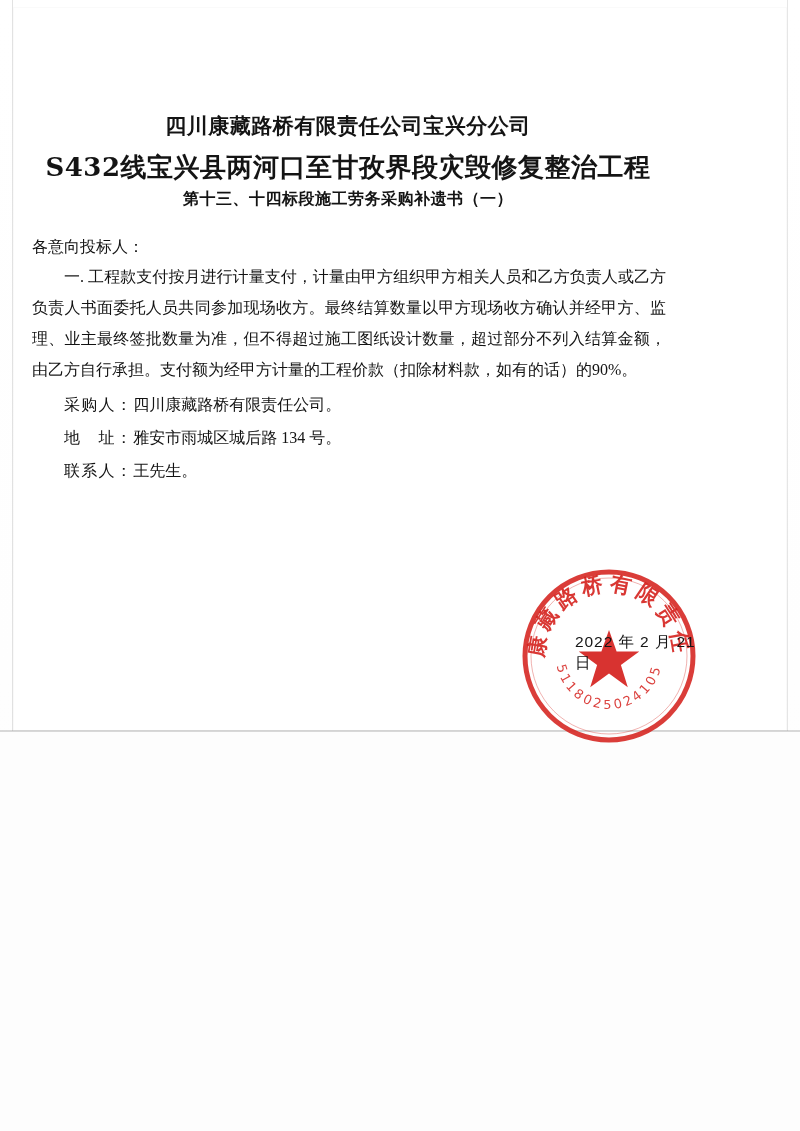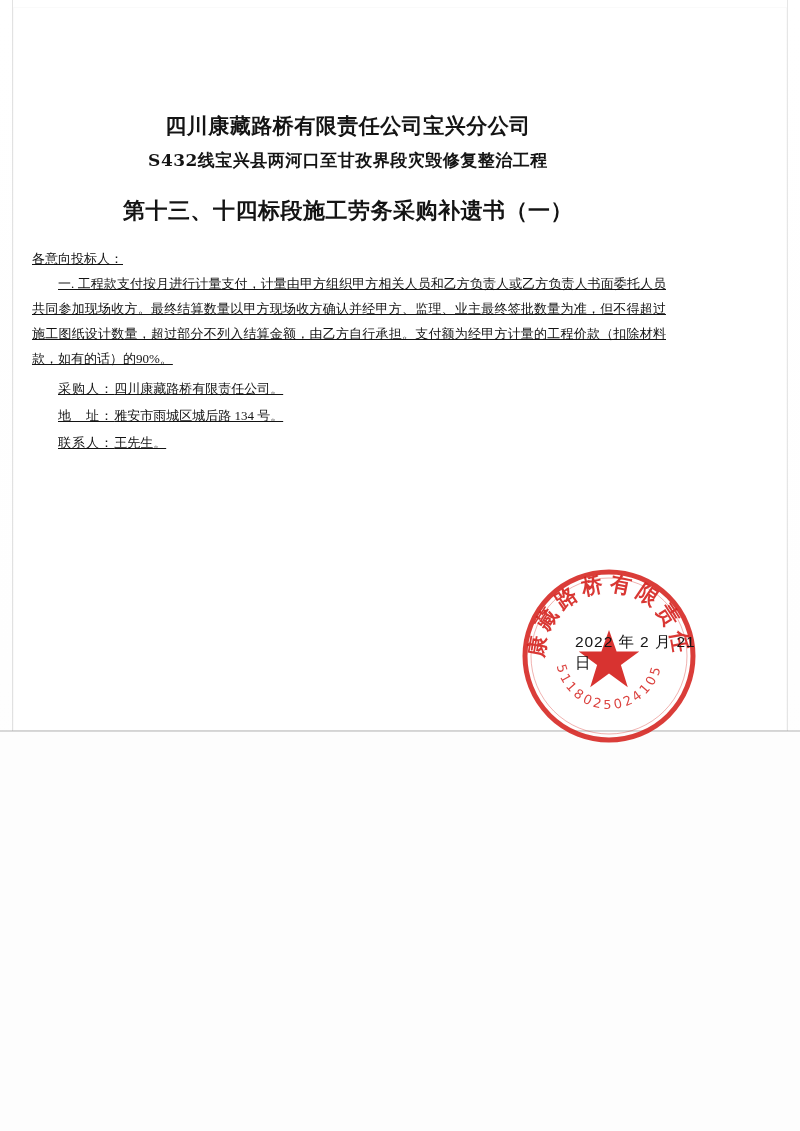--- a/index.html
+++ b/index.html
@@ -80,32 +80,31 @@
     padding-top: 110px;
     line-height: 1.55;
   }
   .title-line {
     font-family: "DejaVu Serif", "Liberation Serif", serif;
     font-weight: bold;
     color: #141414;
     letter-spacing: 0.5px;
   }
   .title-1 { font-size: 21px; }
-  .title-2 { font-size: 17px; margin-top: 4px; }
-  .title-3 { font-size: 22px; margin-top: 20px; text-align: center; }
+  .title-2 { font-size: 26px; margin-top: 4px; }
+  .title-3 { font-size: 16px; margin-top: 0; text-align: center; }
 
   .body-block {
     margin: 0 auto;
     width: 634px;
     padding-left: 2px;
-    font-size: 13px;
+    font-size: 16px;
     line-height: 1.92;
     color: #131313;
     text-align: justify;
-    text-decoration: underline;
   }
   .salutation {
     margin-top: 20px;
   }
   .para {
     text-indent: 2em;
   }
   .info-line {
     margin-top: 2px;
     text-indent: 2em;

